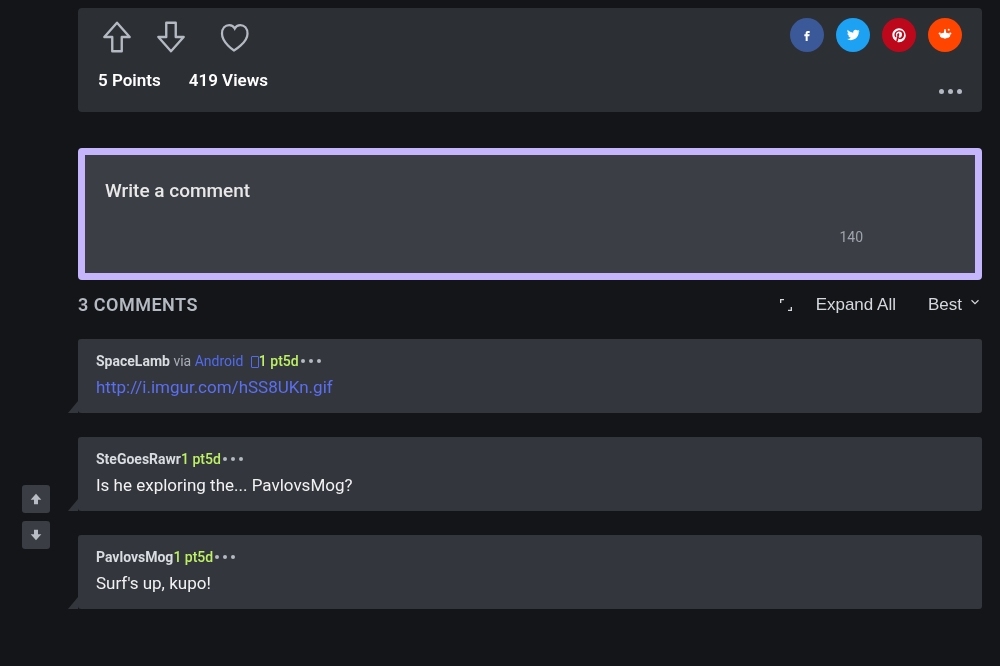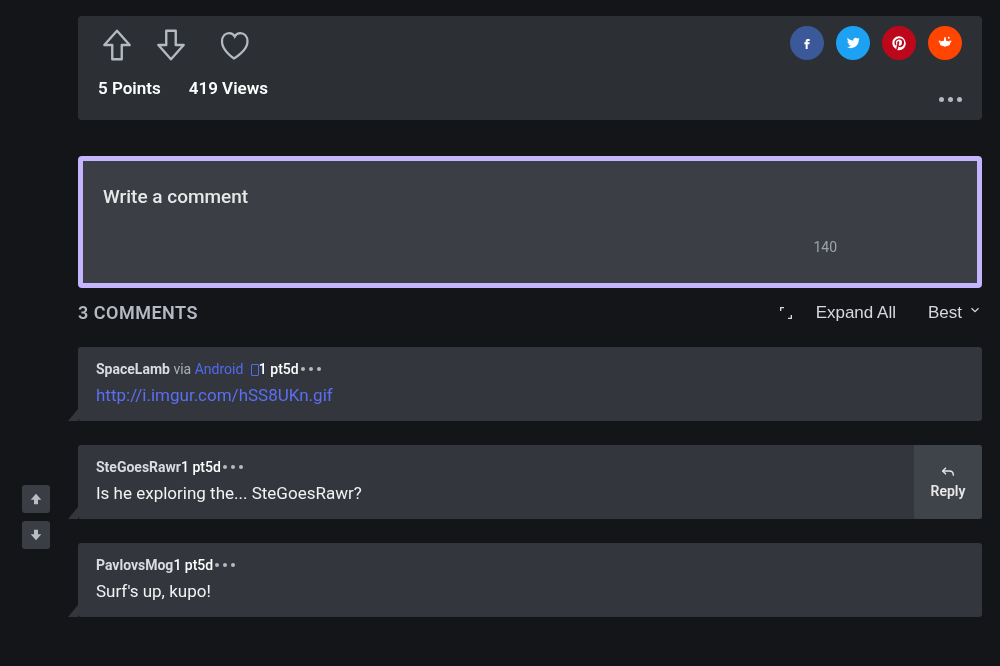--- a/index.html
+++ b/index.html
@@ -7,21 +7,21 @@
   background: #141518;
   font-family: -apple-system, BlinkMacSystemFont, "Segoe UI", Roboto, Helvetica, Arial, sans-serif;
   color: #fff;
   width: 1000px;
   height: 666px;
   overflow: hidden;
 }
 .container {
   padding-left: 78px;
   padding-right: 18px;
-  padding-top: 16px;
+  padding-top: 8px;
 }
 .post-actions-card {
   background: #2c2f34;
   border-radius: 4px;
   padding: 10px 20px 22px;
   position: relative;
 }
 .vote-row {
   display: flex;
   align-items: center;
@@ -80,35 +80,35 @@
 .dots {
   display: flex;
   gap: 4px;
 }
 .dots span {
   width: 5px; height: 5px; background: #b4b9c2; border-radius: 50%;
 }
 .small-dots span { width:4px; height:4px; }
 .comment-box {
   background: #3b3e44;
-  border: 5px solid #c4b5fd;
+  border: 7px solid #c4b5fd;
   border-radius: 4px;
   margin-top: 36px;
   padding: 24px 20px 16px;
   position: relative;
   min-height: 132px;
 }
 .comment-placeholder {
   color: #e8e8e8;
   font-size: 19px;
   font-weight: 500;
 }
 .char-count {
   position: absolute;
-  right: 140px;
+  right: 112px;
   bottom: 28px;
   color: #9ea3ad;
   font-size: 14px;
 }
 .post-btn {
   position: absolute;
   right: 12px;
   bottom: 12px;
   background: #53565c;
   border: none;
@@ -173,21 +173,21 @@
 }
 .comment-meta {
   display: flex;
   align-items: center;
   font-size: 14px;
   color: #b4b9c2;
 }
 .author { font-weight: 700; color: #d9dce1; }
 .via { color: #a9aeb8; font-weight: 400; }
 .android-link { color: #506bf0; font-weight: 400; }
-.pt, .age { color: #ffffff; font-weight: 500; }
+.pt, .age { color: #bef264; font-weight: 500; }
 .comment-body {
   margin-top: 8px;
   font-size: 17px;
   color: #f2f2f3;
 }
 .comment-body .link { color: #5b6ff2; }
 .comment-more {
   background: none;
   border: none;
   cursor: pointer;
@@ -355,28 +355,21 @@
       <span class="pt">1 pt</span>
       <span class="age">5d</span>
       <button class="comment-more">
         <span class="dots small-dots">
             <span></span>
             <span></span>
             <span></span>
           </span>
       </button>
     </div>
-    <div class="comment-body">Is he exploring the... SteGoesRawr?</div>
-    <div class="reply-panel">
-      <svg width="20" height="16" viewBox="0 0 24 24" fill="none" stroke="#e8e8e8" stroke-width="2">
-        <path d="M9 14l-5-5 5-5"></path>
-          <path d="M4 9h10c4 0 6 2 6 6v1"></path>
-      </svg>
-      <span>Reply</span>
-    </div>
+    <div class="comment-body">Is he exploring the... PavlovsMog?</div>
   </div>
 
   <div class="comment with-tail">
     <div class="comment-meta">
       <span class="author">PavlovsMog</span>
       <span class="pt">1 pt</span>
       <span class="age">5d</span>
       <button class="comment-more">
         <span class="dots small-dots">
             <span></span>

